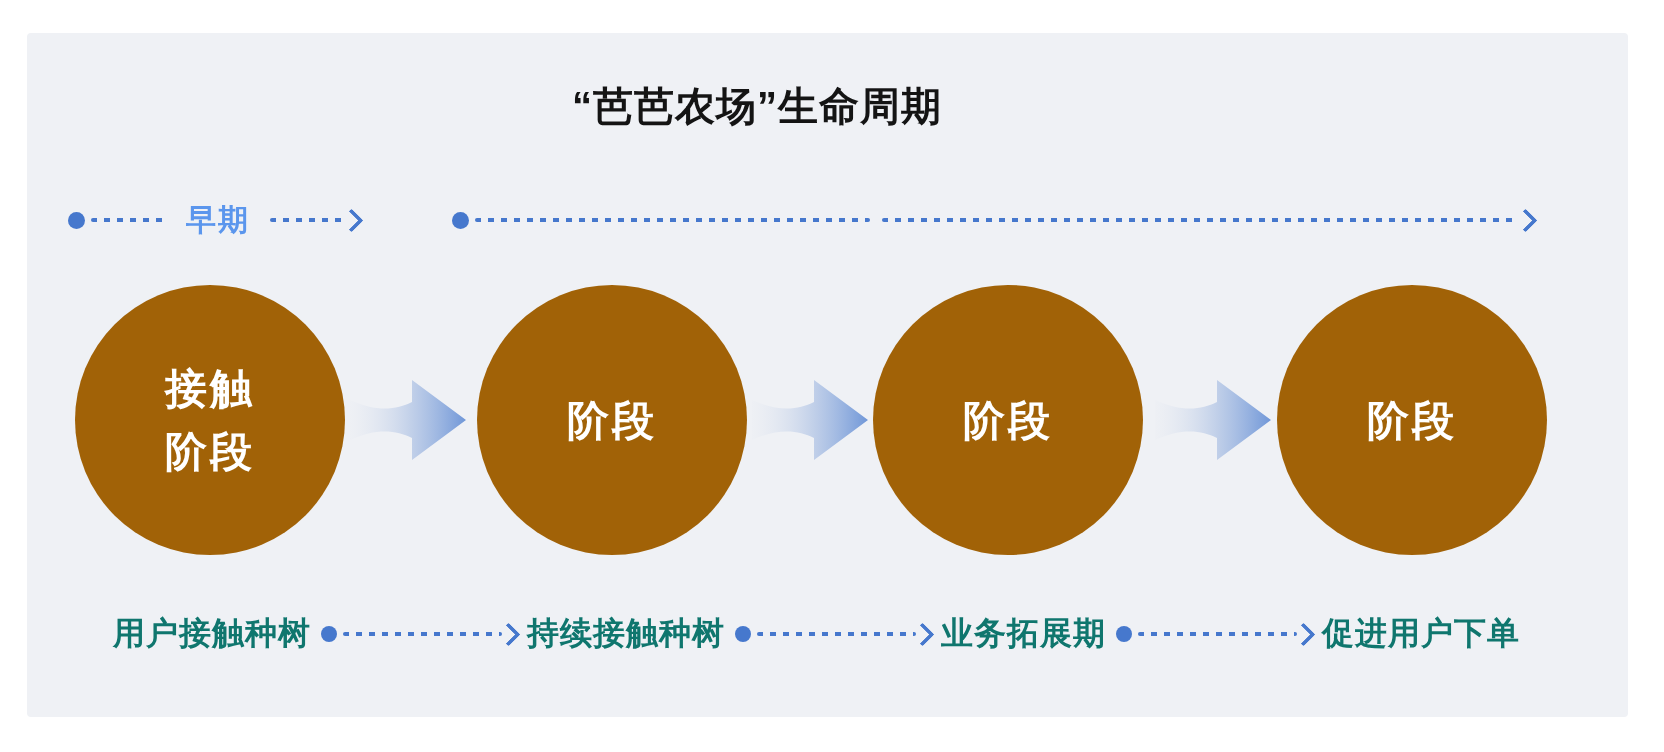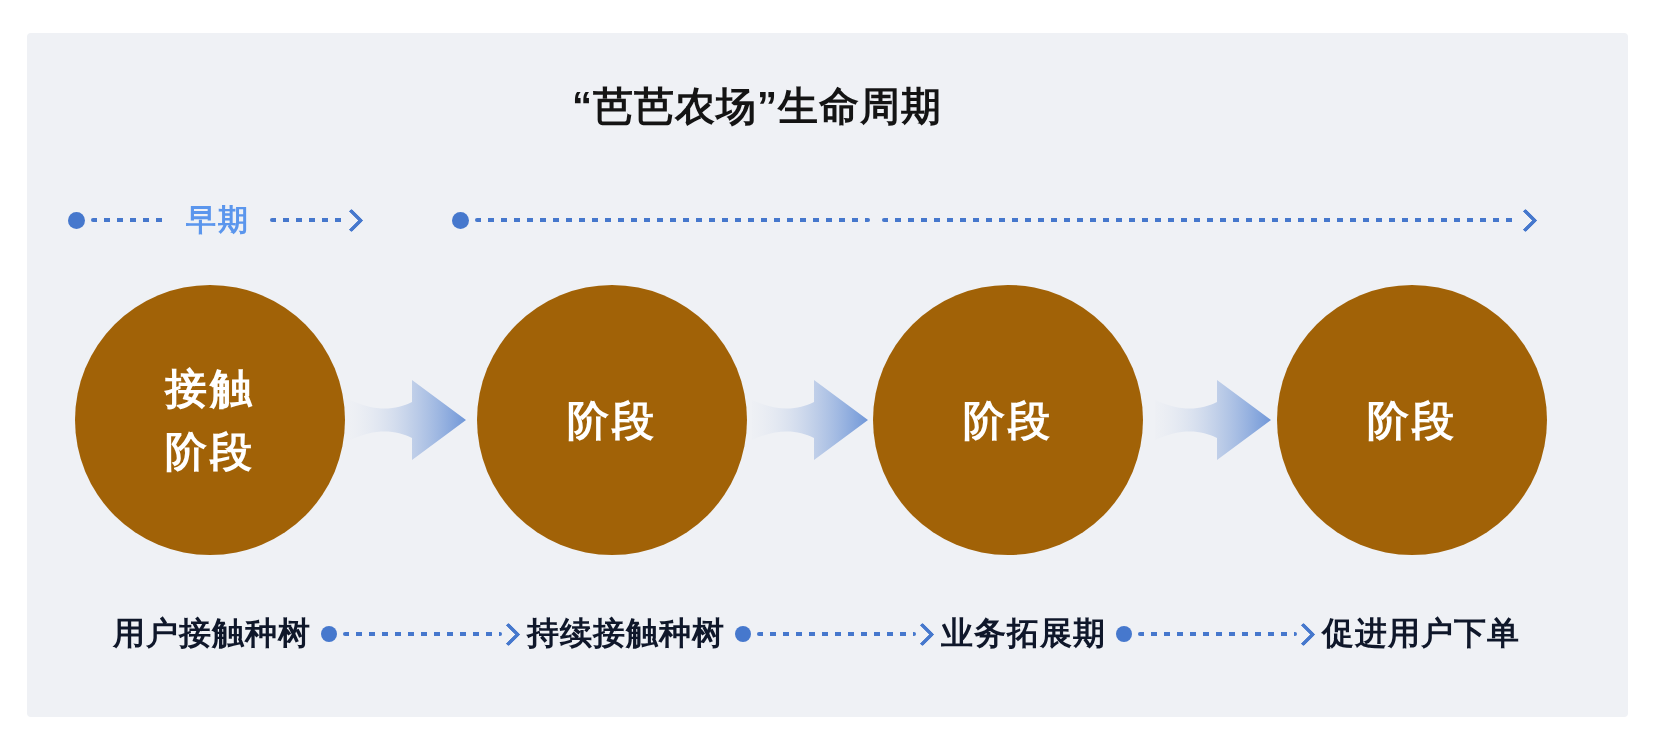--- a/index.html
+++ b/index.html
@@ -49,21 +49,21 @@
   .c1{left:48px;}.c2{left:450px;}.c3{left:846px;}.c4{left:1250px;}
   
   .flow-arrow{position:absolute;top:339px;width:118px;height:96px;}
   .fa1{left:323px;}.fa2{left:725px;}.fa3{left:1128px;}
   
   .actions{
     position:absolute;left:86px;top:582px;width:1407px;height:38px;
     display:flex;align-items:center;
   }
   .action-label{
-    flex:0 0 auto;font-size:32px;font-weight:bold;color:#0f172a;
+    flex:0 0 auto;font-size:32px;font-weight:bold;color:#0f766e;
     letter-spacing:1px;white-space:nowrap;
   }
   .action-arrow{
     flex:1 1 0;display:flex;align-items:center;margin:0 10px;
   }
   .action-arrow .dot{width:16px;height:16px;}
   .defs-holder{position:absolute;width:0;height:0;overflow:hidden;}
 </style>
 </head>
 <body>

